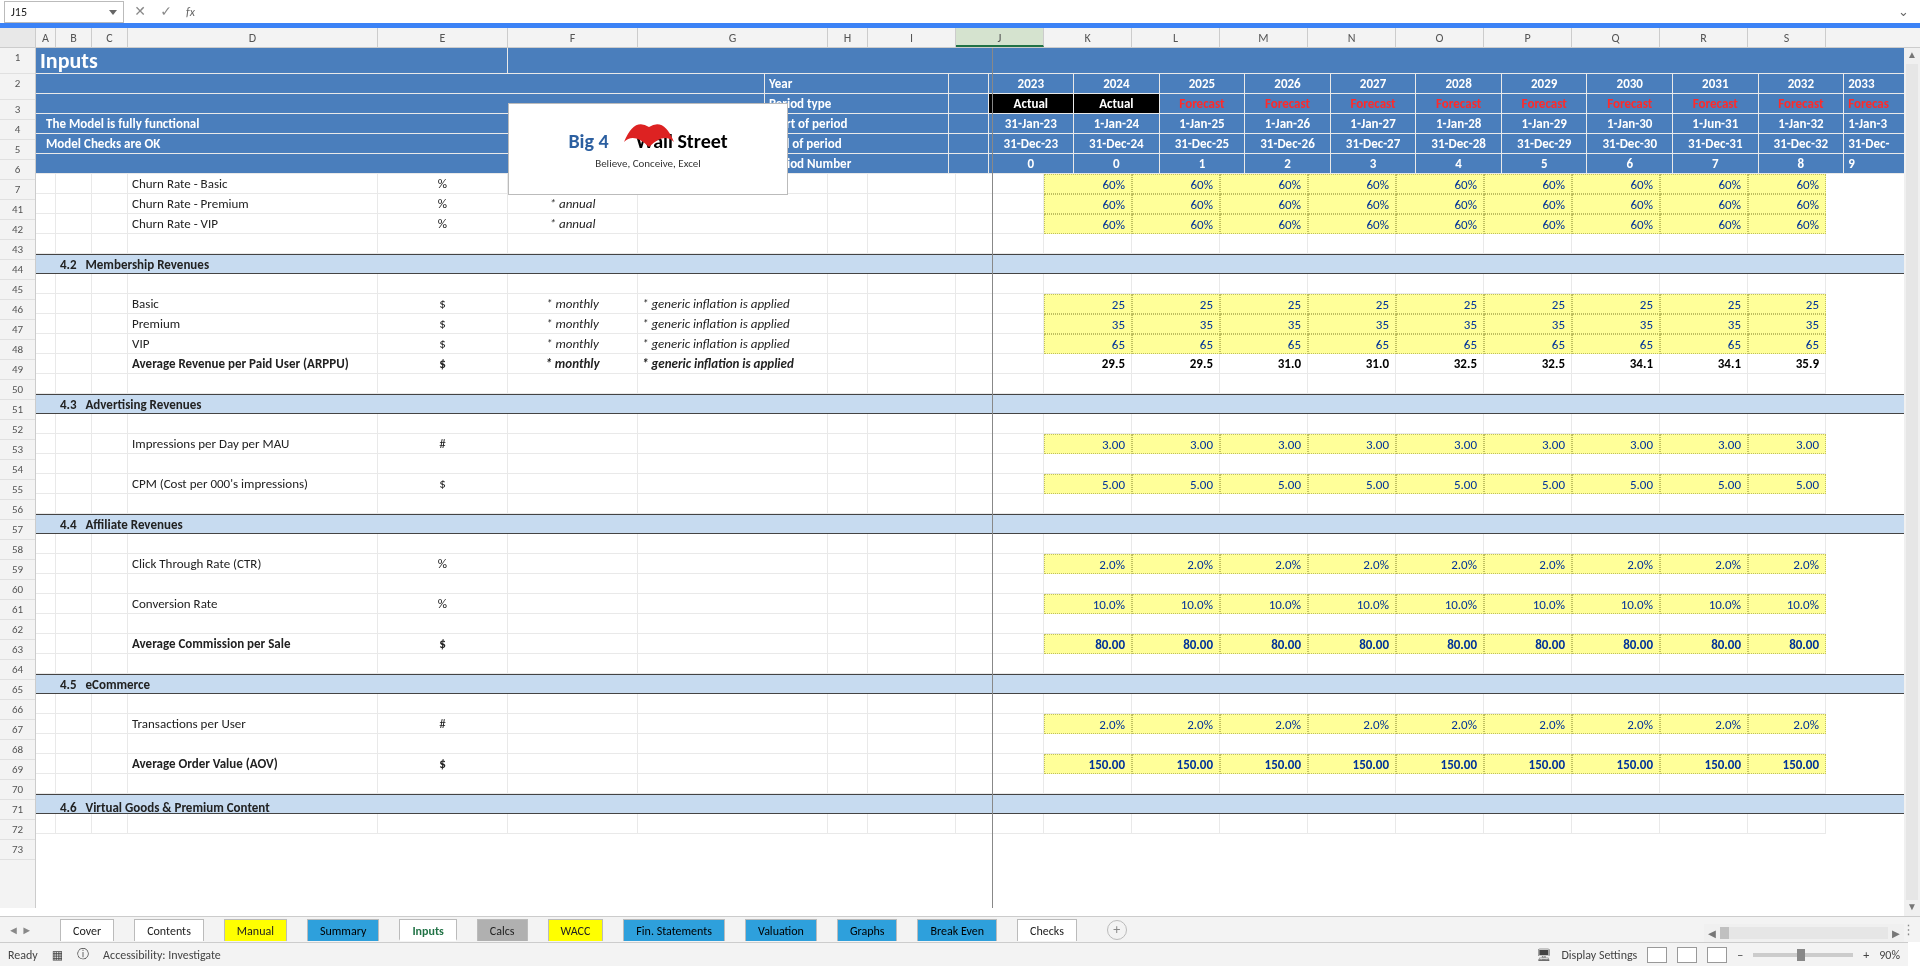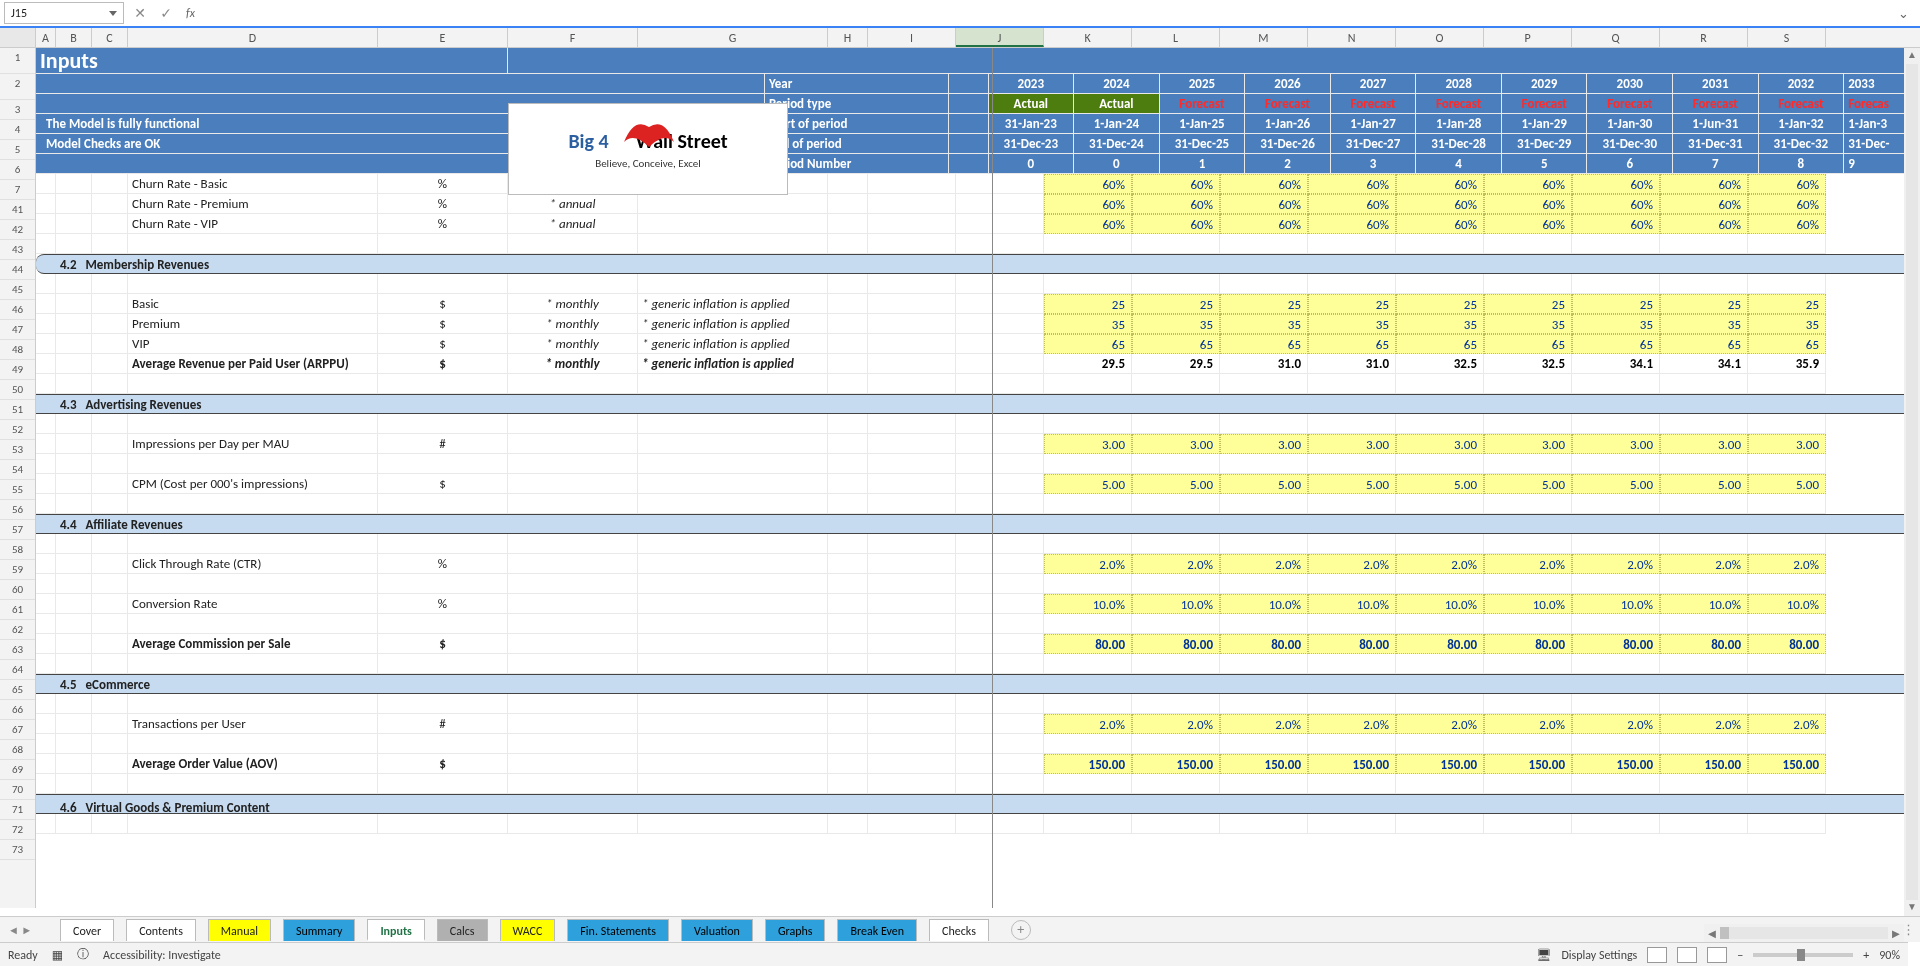--- a/index.html
+++ b/index.html
@@ -1,20 +1,20 @@
 <!DOCTYPE html>
 <html><head>
 <meta charset="utf-8">
 <style>
 *{box-sizing:border-box;margin:0;padding:0;font-family:Calibri,Arial,sans-serif;}
 html,body{width:1920px;height:966px;overflow:hidden;background:#fff;}
 body{font-size:13px;color:#222;}
 
 
-.fbar{height:28px;border-bottom:2px solid #3b82f6;display:flex;align-items:center;background:#fff;padding:0 4px;gap:6px;}
+.fbar{height:28px;border-bottom:5px solid #3b82f6;display:flex;align-items:center;background:#fff;padding:0 4px;gap:6px;}
 .namebox{width:120px;height:22px;border:1px solid #bbb;display:flex;align-items:center;padding:0 6px;font-size:12px;background:#fff;position:relative;}
 .namebox::after{content:"";position:absolute;right:6px;top:8px;border-left:4px solid transparent;border-right:4px solid transparent;border-top:5px solid #666;}
 .fx-btn{width:20px;text-align:center;color:#888;font-size:14px;}
 .fx-lbl{font-style:italic;color:#666;font-size:12px;padding-left:4px;}
 .fbar-input{flex:1;height:22px;border:none;}
 .fbar-drop{width:18px;color:#666;}
 
 
 .colhdr{display:flex;height:20px;background:#f3f3f3;border-bottom:1px solid #ccc;}
 .corner{width:36px;border-right:1px solid #ccc;background:#e8e8e8;}
@@ -42,38 +42,38 @@
 .title1{font-size:22px;font-weight:bold;color:#2c5fa0;}
 .title2{font-size:22px;font-weight:bold;color:#fff;}
 .logo{position:absolute;left:472px;top:55px;width:280px;height:92px;background:#fff;border:1px solid #bbb;display:flex;flex-direction:column;align-items:center;justify-content:center;z-index:2;}
 .logo .ln1{font-size:20px;font-weight:bold;}
 .logo .ln1 .b4{color:#2c5fa0;}
 .logo .ln1 .ws{color:#000;}
 .logo .eagle{position:absolute;top:8px;left:110px;width:60px;height:40px;}
 .logo .ln2{font-size:11px;color:#333;margin-top:4px;}
 
 .hdr-right{color:#fff;font-weight:bold;}
-.actual{background:#4d7c0f;color:#fff;font-weight:bold;}
+.actual{background:#000000;color:#fff;font-weight:bold;}
 .hdrwhite{background:#4a7ebc;color:#fff;font-weight:bold;}
 
 
 .sectionbar{background:#c7dbf0;font-weight:bold;border-top:1px solid #444;border-bottom:1px solid #444;}
 .yellow{background:#ffff99;color:#003399;text-align:right;justify-content:flex-end;padding-right:6px;border:1px dotted #bfbf60;}
 .calc{font-weight:bold;color:#000;text-align:right;justify-content:flex-end;padding-right:6px;}
 .boldrow{font-weight:bold;}
 .boldblue{font-weight:bold;color:#003399;}
 .it{font-style:italic;}
 .center{text-align:center;justify-content:center;}
 
 .freezeline{position:absolute;left:956px;top:0;width:0;height:100%;border-left:1px solid #888;z-index:3;pointer-events:none;}
 
 
 .tabs{position:absolute;left:0;bottom:24px;right:0;height:26px;background:#f3f3f3;border-top:1px solid #ccc;display:flex;align-items:center;padding-left:60px;}
 .tabs .navbtn{position:absolute;left:0;top:0;height:26px;display:flex;align-items:center;gap:2px;padding:0 8px;color:#888;font-size:11px;}
-.tab{padding:0 12px;height:22px;line-height:22px;border:1px solid #bbb;border-bottom:none;margin-right:12px;background:#fff;font-size:12px;cursor:pointer;}
+.tab{padding:0 12px;height:22px;line-height:22px;border:1px solid #bbb;border-bottom:none;margin-right:20px;background:#fff;font-size:12px;cursor:pointer;}
 .tab.y{background:#ffff00;}
 .tab.b{background:#2ea0dc;color:#000;}
 .tab.g{background:#b0b0b0;}
 .tab.active{background:#fff;font-weight:bold;color:#207245;border-bottom:2px solid #fff;}
 .tab.inputs{color:#207245;font-weight:bold;}
 .newtab{width:20px;height:20px;border:1px solid #bbb;border-radius:50%;text-align:center;line-height:18px;color:#888;margin-left:10px;font-size:14px;}
 .hscroll{position:absolute;right:16px;bottom:24px;width:200px;height:18px;background:#f0f0f0;display:flex;align-items:center;}
 .hscroll .tr{width:16px;text-align:center;color:#777;}
 .hscroll .track{flex:1;height:12px;background:#e6e6e6;position:relative;}
 .hscroll .thumb{position:absolute;left:0;top:0;width:9px;height:12px;background:#c0c0c0;}
@@ -350,21 +350,21 @@
         <div class="cell cY  r"></div>
         <div class="cell cY  r"></div>
         <div class="cell cY  r"></div>
         <div class="cell cY  r"></div>
         <div class="cell cY  r"></div>
         <div class="cell cY  r"></div>
         <div class="cell cY  r"></div>
         <div class="cell cS  r"></div>
       </div>
       <div class="row">
-        <div class="cell sectionbar" style="width: 100%; border-radius: 8px;">
+        <div class="cell sectionbar" style="width: 100%;">
           <span style="padding-left:20px;">4.2&nbsp;&nbsp;&nbsp;Membership Revenues</span>
         </div>
       </div>
       <div class="row">
         <div class="cell cA "></div>
         <div class="cell cB "></div>
         <div class="cell cC "></div>
         <div class="cell cD "></div>
         <div class="cell cE  center"></div>
         <div class="cell cF  it center"></div>

